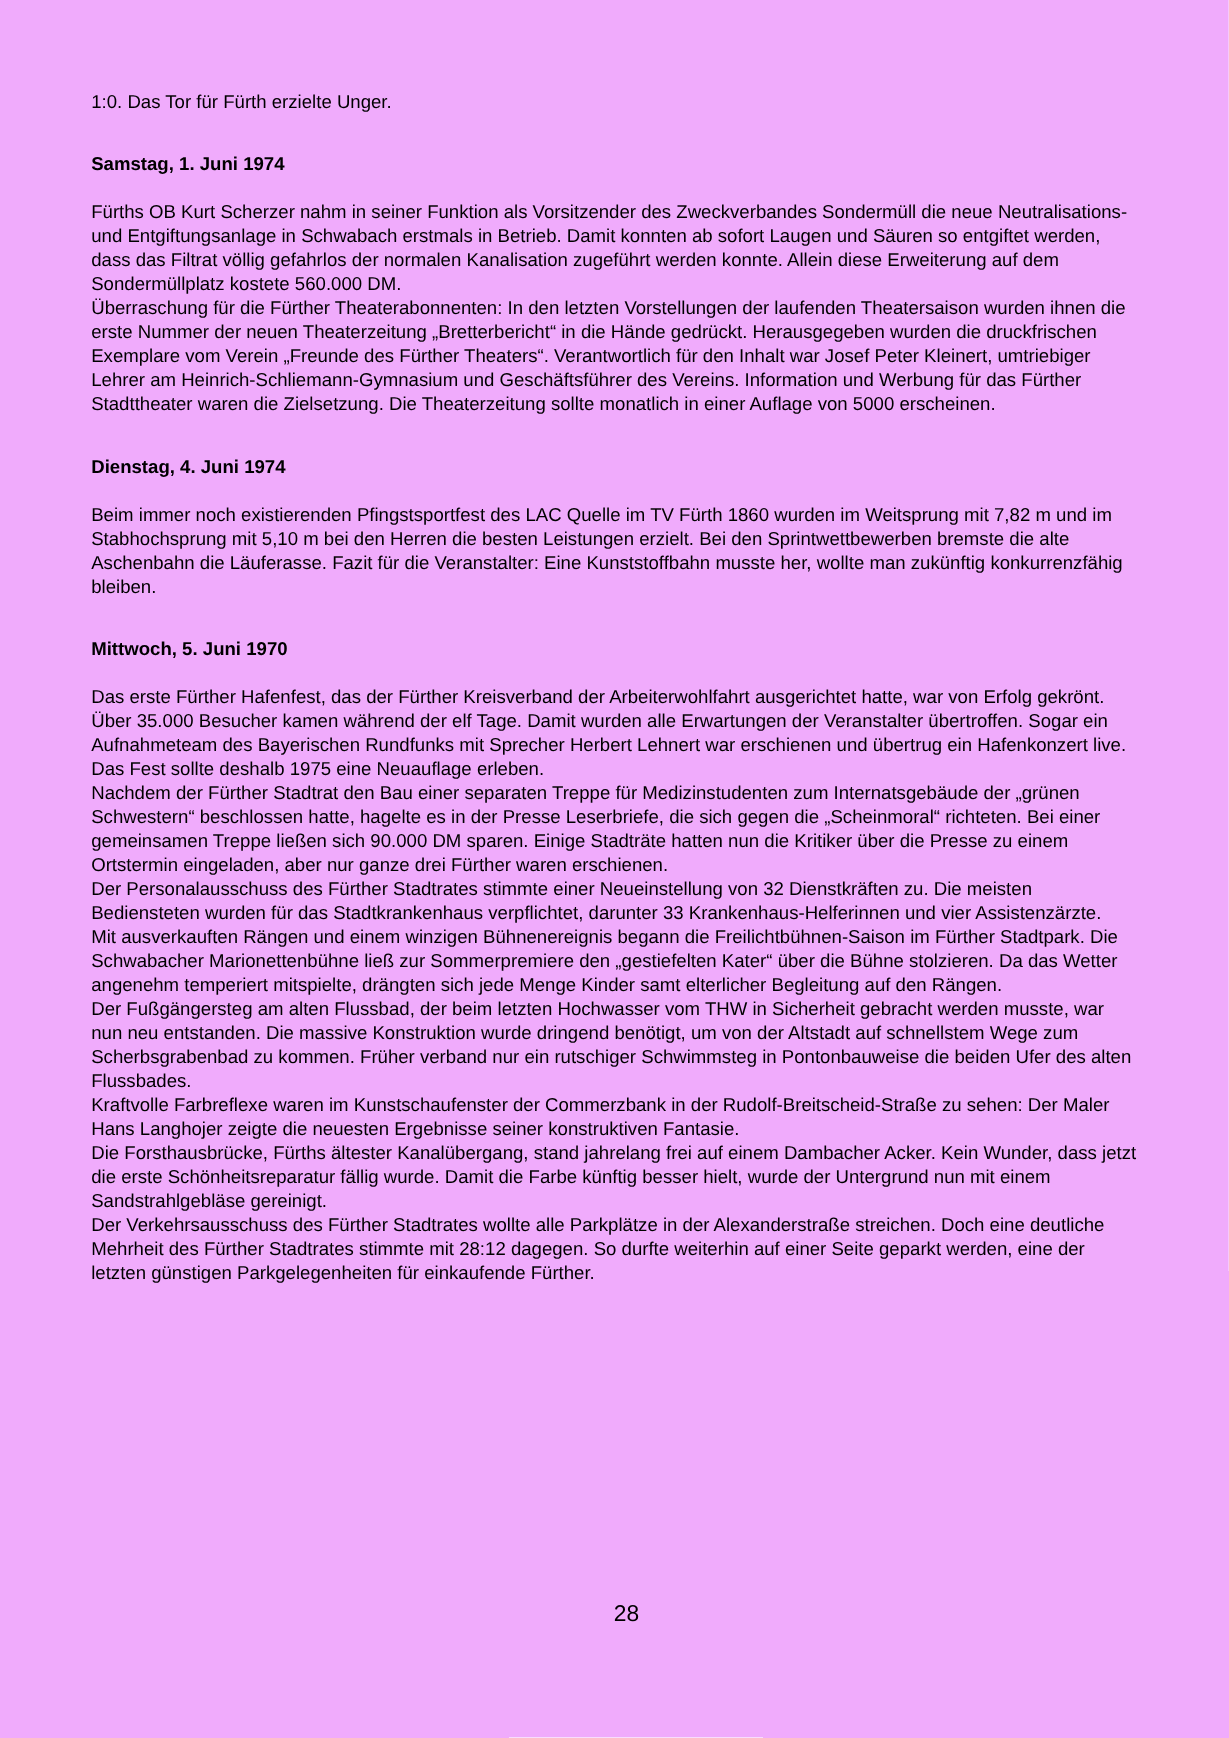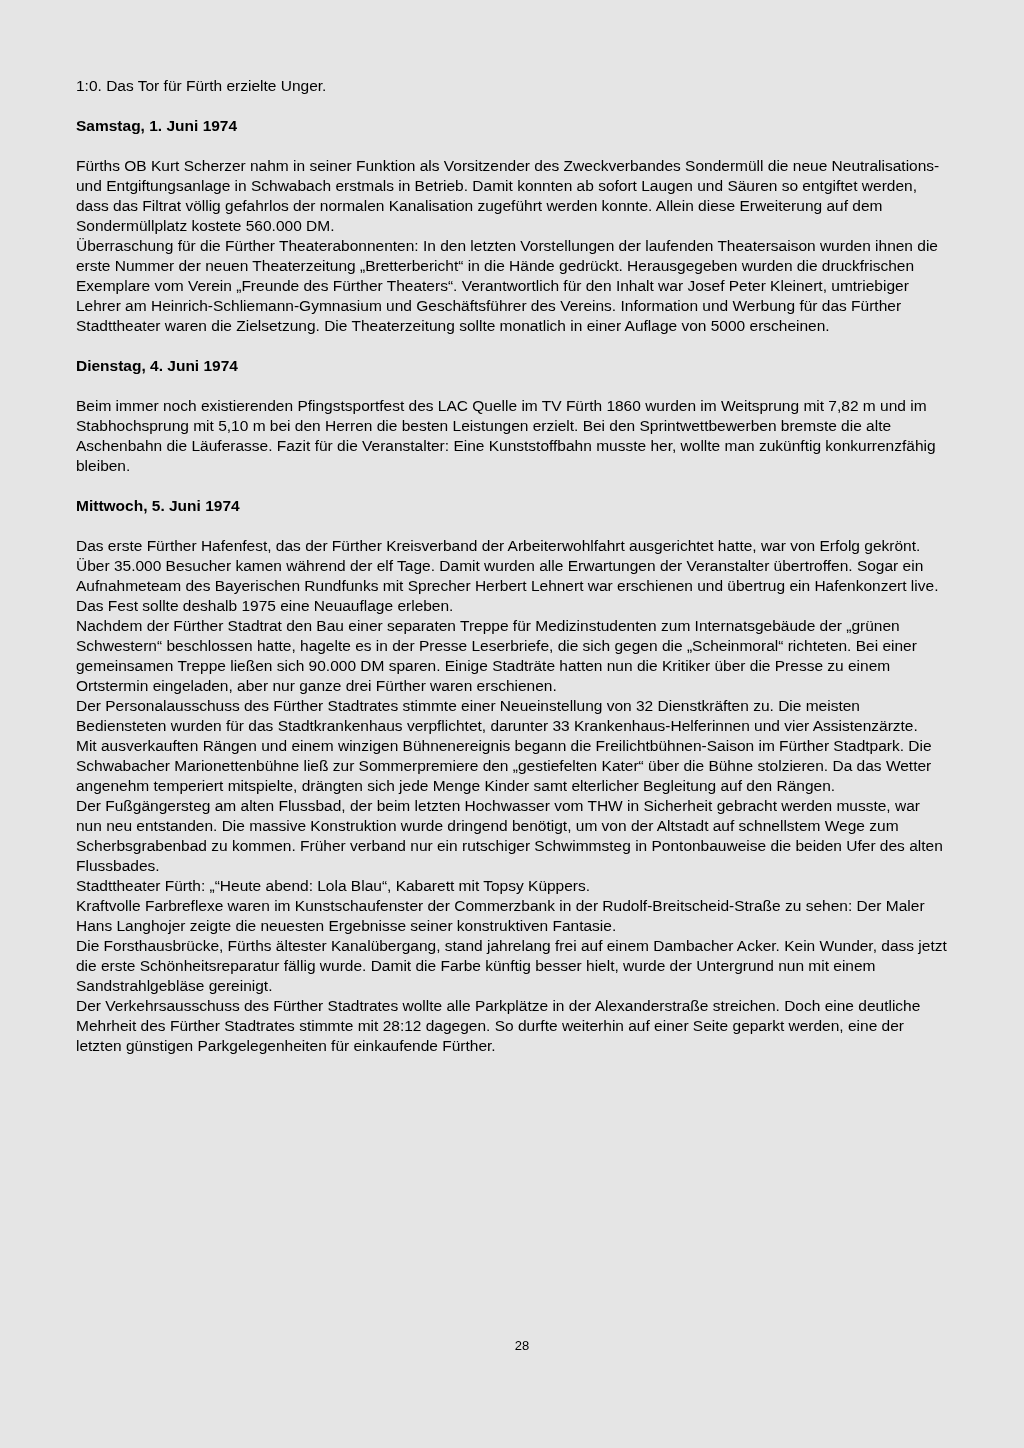--- a/index.html
+++ b/index.html
@@ -5,49 +5,49 @@
   * { box-sizing: border-box; }
   html, body {
     margin: 0;
     padding: 0;
     background: #ffffff;
   }
   .page {
     position: relative;
     width: 1024px;
     height: 1448px;
-    background: #e5e5e5;
+    background: #f0abfc;
     color: #000000;
     font-family: "Liberation Sans", sans-serif;
     font-size: 15.5px;
     line-height: 20px;
     padding: 76px 76px 0 76px;
     overflow: hidden;
   }
   .para {
     margin: 0;
     text-align: left;
   }
   .heading {
     font-size: 15.5px;
     line-height: 20px;
     font-weight: 700;
-    margin: 20px 0 20px 0;
+    margin: 32px 0 20px 0;
   }
   .intro {
     margin: 0;
   }
   section { margin: 0; }
   .page-number {
     position: absolute;
     left: 0;
     right: 0;
     top: 1336px;
     text-align: center;
-    font-size: 13px;
+    font-size: 19px;
     line-height: 20px;
     margin-left: 20px;
   }
 </style>
 </head>
 <body>
 
 <div class="page">
 
   <p class="para intro">1:0. Das Tor für Fürth erzielte Unger.</p>
@@ -57,30 +57,29 @@
     <p class="para">Fürths OB Kurt Scherzer nahm in seiner Funktion als Vorsitzender des Zweckverbandes Sondermüll die neue Neutralisations- und Entgiftungsanlage in Schwabach erstmals in Betrieb. Damit konnten ab sofort Laugen und Säuren so entgiftet werden, dass das Filtrat völlig gefahrlos der normalen Kanalisation zugeführt werden konnte. Allein diese Erweiterung auf dem Sondermüllplatz kostete 560.000 DM.</p>
     <p class="para">Überraschung für die Fürther Theaterabonnenten: In den letzten Vorstellungen der laufenden Theatersaison wurden ihnen die erste Nummer der neuen Theaterzeitung „Bretterbericht“ in die Hände gedrückt. Herausgegeben wurden die druckfrischen Exemplare vom Verein „Freunde des Fürther Theaters“. Verantwortlich für den Inhalt war Josef Peter Kleinert, umtriebiger Lehrer am Heinrich-Schliemann-Gymnasium und Geschäftsführer des Vereins. Information und Werbung für das Fürther Stadttheater waren die Zielsetzung. Die Theaterzeitung sollte monatlich in einer Auflage von 5000 erscheinen.</p>
   </section>
 
   <section>
     <h2 class="heading">Dienstag, 4. Juni 1974</h2>
     <p class="para">Beim immer noch existierenden Pfingstsportfest des LAC Quelle im TV Fürth 1860 wurden im Weitsprung mit 7,82 m und im Stabhochsprung mit 5,10 m bei den Herren die besten Leistungen erzielt. Bei den Sprintwettbewerben bremste die alte Aschenbahn die Läuferasse. Fazit für die Veranstalter: Eine Kunststoffbahn musste her, wollte man zukünftig konkurrenzfähig bleiben.</p>
   </section>
 
   <section>
-    <h2 class="heading">Mittwoch, 5. Juni 1974</h2>
+    <h2 class="heading">Mittwoch, 5. Juni 1970</h2>
     <p class="para">Das erste Fürther Hafenfest, das der Fürther Kreisverband der Arbeiterwohlfahrt ausgerichtet hatte, war von Erfolg gekrönt. Über 35.000 Besucher kamen während der elf Tage. Damit wurden alle Erwartungen der Veranstalter übertroffen. Sogar ein Aufnahmeteam des Bayerischen Rundfunks mit Sprecher Herbert Lehnert war erschienen und übertrug ein Hafenkonzert live. Das Fest sollte deshalb 1975 eine Neuauflage erleben.</p>
     <p class="para">Nachdem der Fürther Stadtrat den Bau einer separaten Treppe für Medizinstudenten zum Internatsgebäude der „grünen Schwestern“ beschlossen hatte, hagelte es in der Presse Leserbriefe, die sich gegen die „Scheinmoral“ richteten. Bei einer gemeinsamen Treppe ließen sich 90.000 DM sparen. Einige Stadträte hatten nun die Kritiker über die Presse zu einem Ortstermin eingeladen, aber nur ganze drei Fürther waren erschienen.</p>
   </section>
 
   <section>
     <p class="para">Der Personalausschuss des Fürther Stadtrates stimmte einer Neueinstellung von 32 Dienstkräften zu. Die meisten Bediensteten wurden für das Stadtkrankenhaus verpflichtet, darunter 33 Krankenhaus-Helferinnen und vier Assistenzärzte.</p>
     <p class="para">Mit ausverkauften Rängen und einem winzigen Bühnenereignis begann die Freilichtbühnen-Saison im Fürther Stadtpark. Die Schwabacher Marionettenbühne ließ zur Sommerpremiere den „gestiefelten Kater“ über die Bühne stolzieren. Da das Wetter angenehm temperiert mitspielte, drängten sich jede Menge Kinder samt elterlicher Begleitung auf den Rängen.</p>
     <p class="para">Der Fußgängersteg am alten Flussbad, der beim letzten Hochwasser vom THW in Sicherheit gebracht werden musste, war nun neu entstanden. Die massive Konstruktion wurde dringend benötigt, um von der Altstadt auf schnellstem Wege zum Scherbsgrabenbad zu kommen. Früher verband nur ein rutschiger Schwimmsteg in Pontonbauweise die beiden Ufer des alten Flussbades.</p>
-    <p class="para">Stadttheater Fürth: „“Heute abend: Lola Blau“, Kabarett mit Topsy Küppers.</p>
   </section>
 
   <section>
     <p class="para">Kraftvolle Farbreflexe waren im Kunstschaufenster der Commerzbank in der Rudolf-Breitscheid-Straße zu sehen: Der Maler Hans Langhojer zeigte die neuesten Ergebnisse seiner konstruktiven Fantasie.</p>
     <p class="para">Die Forsthausbrücke, Fürths ältester Kanalübergang, stand jahrelang frei auf einem Dambacher Acker. Kein Wunder, dass jetzt die erste Schönheitsreparatur fällig wurde. Damit die Farbe künftig besser hielt, wurde der Untergrund nun mit einem Sandstrahlgebläse gereinigt.</p>
     <p class="para">Der Verkehrsausschuss des Fürther Stadtrates wollte alle Parkplätze in der Alexanderstraße streichen. Doch eine deutliche Mehrheit des Fürther Stadtrates stimmte mit 28:12 dagegen. So durfte weiterhin auf einer Seite geparkt werden, eine der letzten günstigen Parkgelegenheiten für einkaufende Fürther.</p>
   </section>
 
   <div class="page-number">28</div>
 

